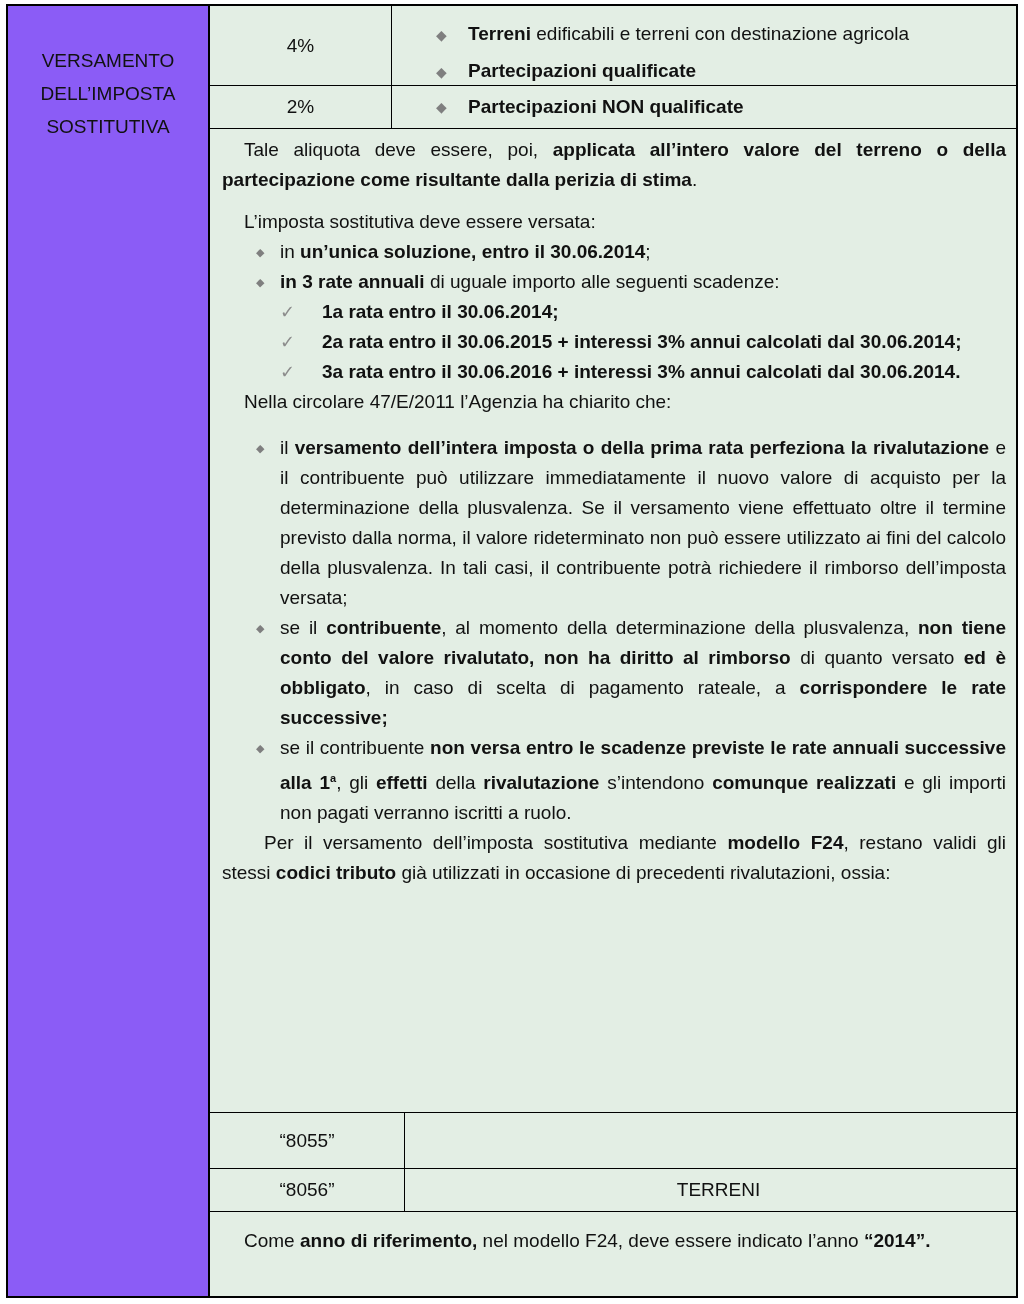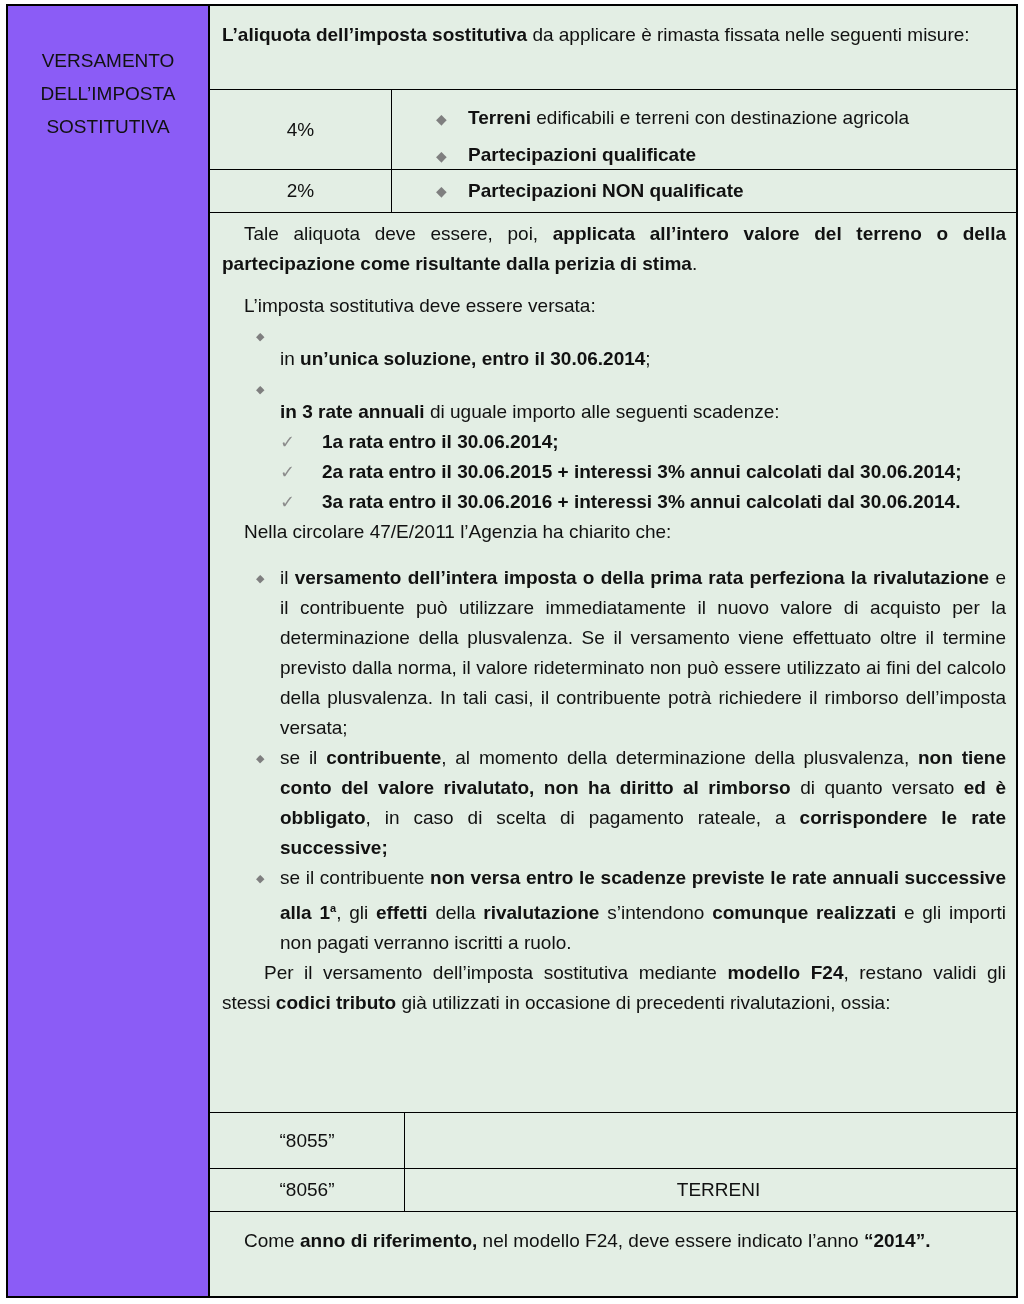--- a/index.html
+++ b/index.html
@@ -25,21 +25,21 @@
   .diamond { color:#7f7f7f; font-size:14px; display:inline-block; width:32px; }
   .small-d { color:#7f7f7f; font-size:11px; display:inline-block; width:24px; vertical-align:2px; }
   .check { color:#8c8c8c; display:inline-block; width:42px; font-size:18px; }
   b { font-weight:bold; }
   .body { padding:6px 10px 11px 12px; font-size:19px; line-height:30px; flex:1; }
   .body p { margin:0; }
   .justify { text-align:justify; }
   .ind { text-indent:22px; }
   .lvl1 { padding-left:34px; }
   .lvl1 .item { display:flex; }
-  .lvl1 .item .txt { flex:1;margin-top:23px; }
+  .lvl1 .item .txt { flex:1; }
   .lvl2 { padding-left:58px; }
   .lvl2 .item { display:flex; }
   .lvl2 .item .txt { flex:1; text-align:justify; text-align-last:left; }
   .bul { padding-left:34px; }
   .bul .item { display:flex; text-align:justify; }
   .bul .item .txt { flex:1; }
   .codes-row { display:flex; height:56px; }
   .codes-row.second { height:43px;gap:16px; }
   .codes-row .code { width:194px; border-right:1.5px solid #000; display:flex;
                      align-items:center; justify-content:center; font-size:19px; }
@@ -51,23 +51,20 @@
 <body>
 
 <div class="outer">
   <div class="left">
     <div>VERSAMENTO</div>
     <div>DELL’IMPOSTA</div>
     <div>SOSTITUTIVA</div>
   </div>
 
   <div class="right">
-    <div class="row intro">
-      <b>L’aliquota dell’imposta sostitutiva</b><span> da applicare è rimasta fissata nelle seguenti misure:</span>
-    </div>
 
     <div class="row rate-row r4">
       <div class="pct">4%</div>
       <div class="desc">
         <div><span class="diamond">◆</span><b>Terreni</b><span> edificabili e terreni con destinazione agricola</span></div>
         <div><span class="diamond">◆</span><b>Partecipazioni qualificate</b></div>
       </div>
     </div>
 
     <div class="row rate-row r2">

